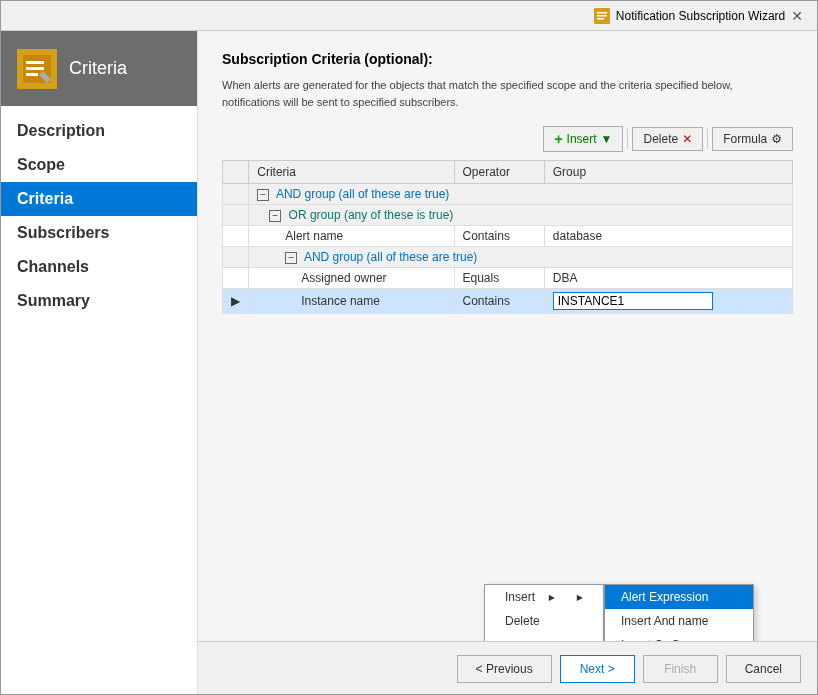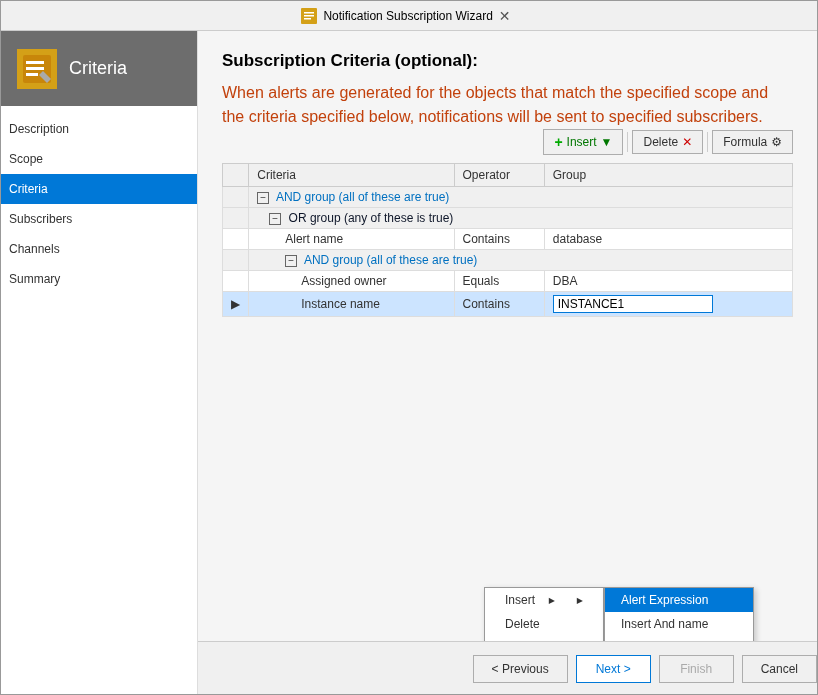--- a/index.html
+++ b/index.html
@@ -14,21 +14,21 @@
     }
 
     
     .title-bar {
       background: #f0f0f0;
       border-bottom: 1px solid #ccc;
       display: flex;
       align-items: center;
       padding: 4px 8px;
       height: 30px;
-      justify-content: center;
+      justify-content: flex-end;
     }
     .title-bar-left {
       display: flex;
       align-items: center;
       gap: 6px;
     }
     .title-bar-icon {
       width: 16px;
       height: 16px;
     }
@@ -83,24 +83,25 @@
       font-size: 18px;
       color: #fff;
       font-weight: normal;
     }
 
     .nav-items {
       padding: 8px 0;
       flex: 1;
     }
     .nav-item {
-      padding: 8px 8px;
-      cursor: pointer;
-      color: #333;
-      font-size: 12px;
+      padding: 8px 16px;
+      cursor: pointer;
+      color: #333;
+      font-size: 16px;
+      font-weight: bold;
     }
     .nav-item.active {
       background: #0078d7;
       color: #fff;
     }
 
     
     .content-area {
       flex: 1;
       background: #f5f5f5;
@@ -108,30 +109,30 @@
       flex-direction: column;
     }
 
     .content-body {
       flex: 1;
       padding: 20px 24px;
       overflow-y: auto;
     }
 
     .section-title {
-      font-size: 17px;
+      font-size: 14px;
       font-weight: bold;
       color: #000;
       margin-bottom: 10px;
     }
 
     .description-text {
-      font-size: 16px;
-      color: #c2410c;
-      margin-bottom: 0;
+      font-size: 11px;
+      color: #404040;
+      margin-bottom: 16px;
       line-height: 1.5;
     }
 
     
     .toolbar {
       display: flex;
       align-items: center;
       justify-content: flex-end;
       margin-bottom: 8px;
       gap: 4px;
@@ -250,21 +251,21 @@
     }
     .submenu-item.highlighted {
       background: #0078d7;
       color: #fff;
     }
 
     
     .footer {
       background: #f0f0f0;
       border-top: 1px solid #ccc;
-      padding: 10px 0;
+      padding: 10px 16px;
       display: flex;
       justify-content: flex-end;
       align-items: center;
       gap: 8px;
       height: 55px;
     }
 
     .footer-btn {
       padding: 6px 18px;
       border: 1px solid #adadad;
@@ -400,21 +401,21 @@
                 <span class="expand-icon">−</span>
                 <span style="color:#0070c0;">AND group (all of these are true)</span>
               </td>
             </tr>
 
 
             <tr class="group-row or-group">
               <td></td>
               <td colspan="3" class="indent-1">
                 <span class="expand-icon">−</span>
-                <span style="color:#0f172a;">OR group (any of these is true)</span>
+                <span style="color:#0f766e;">OR group (any of these is true)</span>
               </td>
             </tr>
 
             <tr>
               <td></td>
               <td class="indent-2">Alert name</td>
               <td>Contains</td>
               <td>database</td>
             </tr>
 

